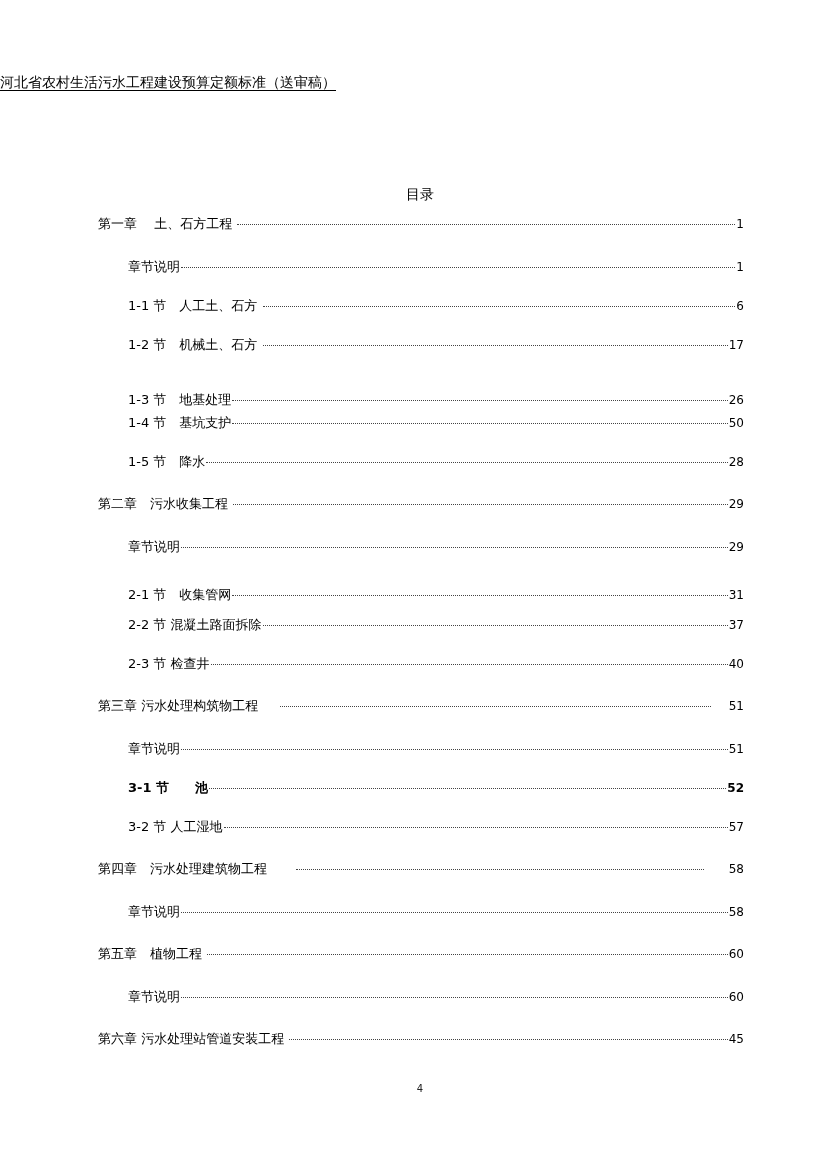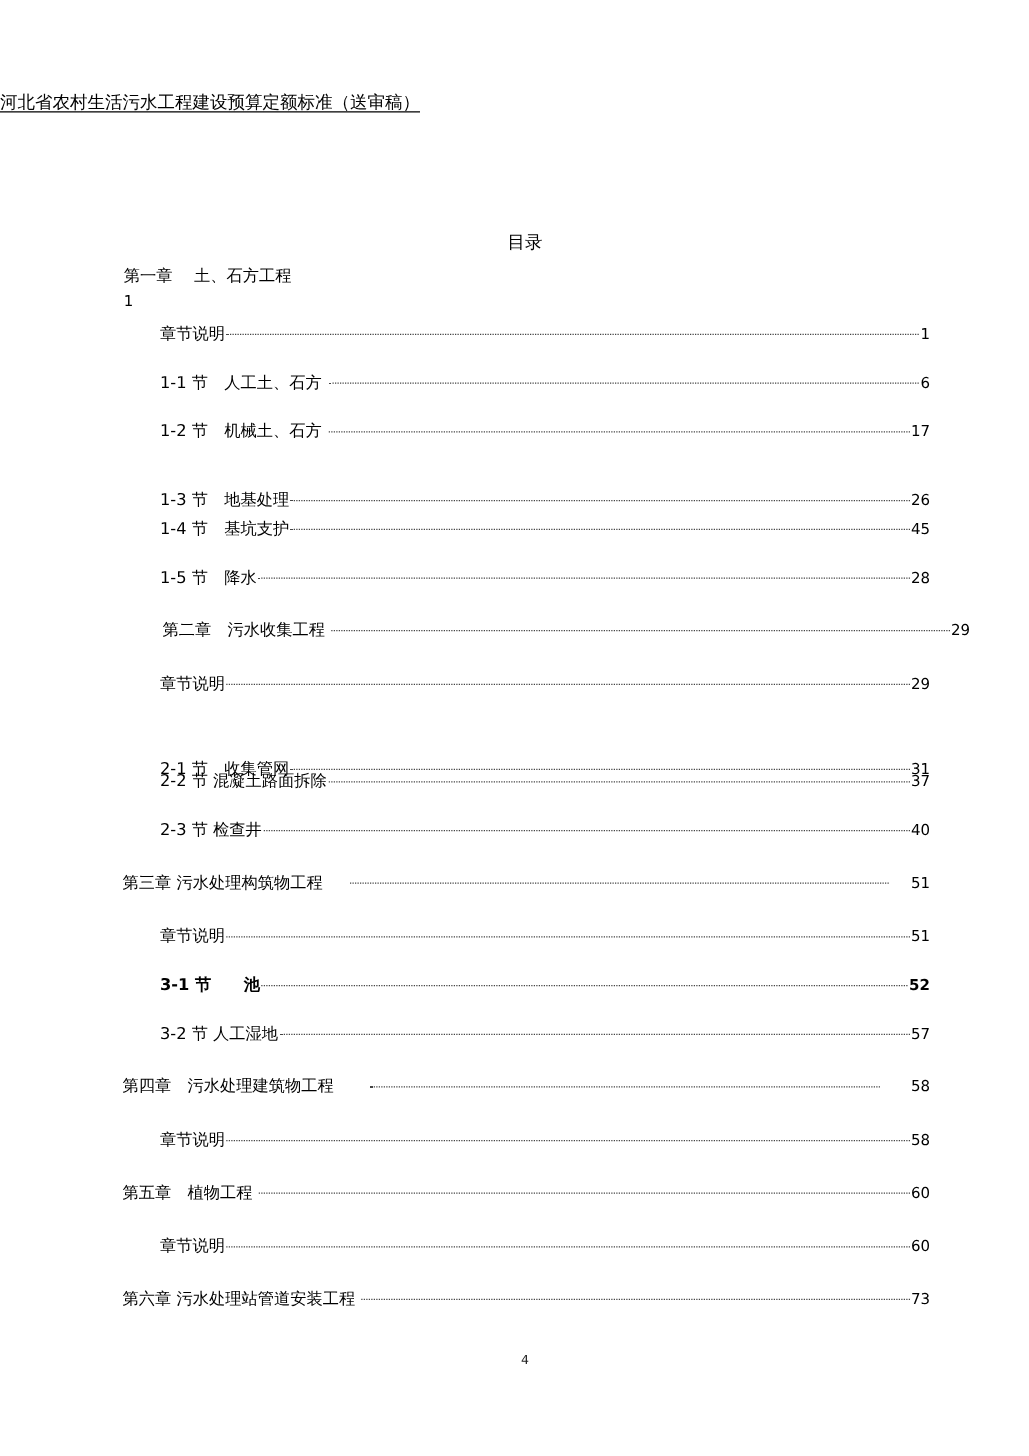--- a/index.html
+++ b/index.html
@@ -24,21 +24,21 @@
 </head>
 <body>
 
 <div class="title">
   <span>河北省农村生活污水工程建设预算定额标准（送审稿）</span>
 </div>
 
 <div class="toc-heading">目录</div>
 
 <div class="toc" id="toc">
-    <div class="row" style="top: 213px; flex-direction: column;">
+    <div class="row" style="top: 213px;">
       <span class="label">第一章　 土、石方工程 </span>
       <span class="leader"></span>
       <span class="page">1</span>
     </div>
     <div class="row section" style="top: 256px;">
       <span class="label">章节说明</span>
       <span class="leader"></span>
       <span class="page">1</span>
     </div>
     <div class="row section" style="top: 295px;">
@@ -52,38 +52,38 @@
       <span class="page">17</span>
     </div>
     <div class="row section" style="top: 389px;">
       <span class="label">1-3 节　地基处理</span>
       <span class="leader"></span>
       <span class="page">26</span>
     </div>
     <div class="row section" style="top: 412px;">
       <span class="label">1-4 节　基坑支护</span>
       <span class="leader"></span>
-      <span class="page">45</span>
+      <span class="page">50</span>
     </div>
     <div class="row section" style="top: 451px;">
       <span class="label">1-5 节　降水</span>
       <span class="leader"></span>
       <span class="page">28</span>
     </div>
-    <div class="row" style="top: 493px; margin-left: 32px;">
+    <div class="row" style="top: 493px;">
       <span class="label">第二章　污水收集工程 </span>
       <span class="leader"></span>
       <span class="page">29</span>
     </div>
     <div class="row section" style="top: 536px;">
       <span class="label">章节说明</span>
       <span class="leader"></span>
       <span class="page">29</span>
     </div>
-    <div class="row section" style="top: 604px;">
+    <div class="row section" style="top: 584px;">
       <span class="label">2-1 节　收集管网</span>
       <span class="leader"></span>
       <span class="page">31</span>
     </div>
     <div class="row section" style="top: 614px;">
       <span class="label">2-2 节 混凝土路面拆除</span>
       <span class="leader"></span>
       <span class="page">37</span>
     </div>
     <div class="row section" style="top: 653px;">
@@ -127,17 +127,17 @@
       <span class="page">60</span>
     </div>
     <div class="row section" style="top: 986px;">
       <span class="label">章节说明</span>
       <span class="leader"></span>
       <span class="page">60</span>
     </div>
     <div class="row" style="top: 1028px;">
       <span class="label">第六章 污水处理站管道安装工程 </span>
       <span class="leader"></span>
-      <span class="page">73</span>
+      <span class="page">45</span>
     </div>
   </div>
 
 <div class="page-num">4</div>
 
 </body></html>

